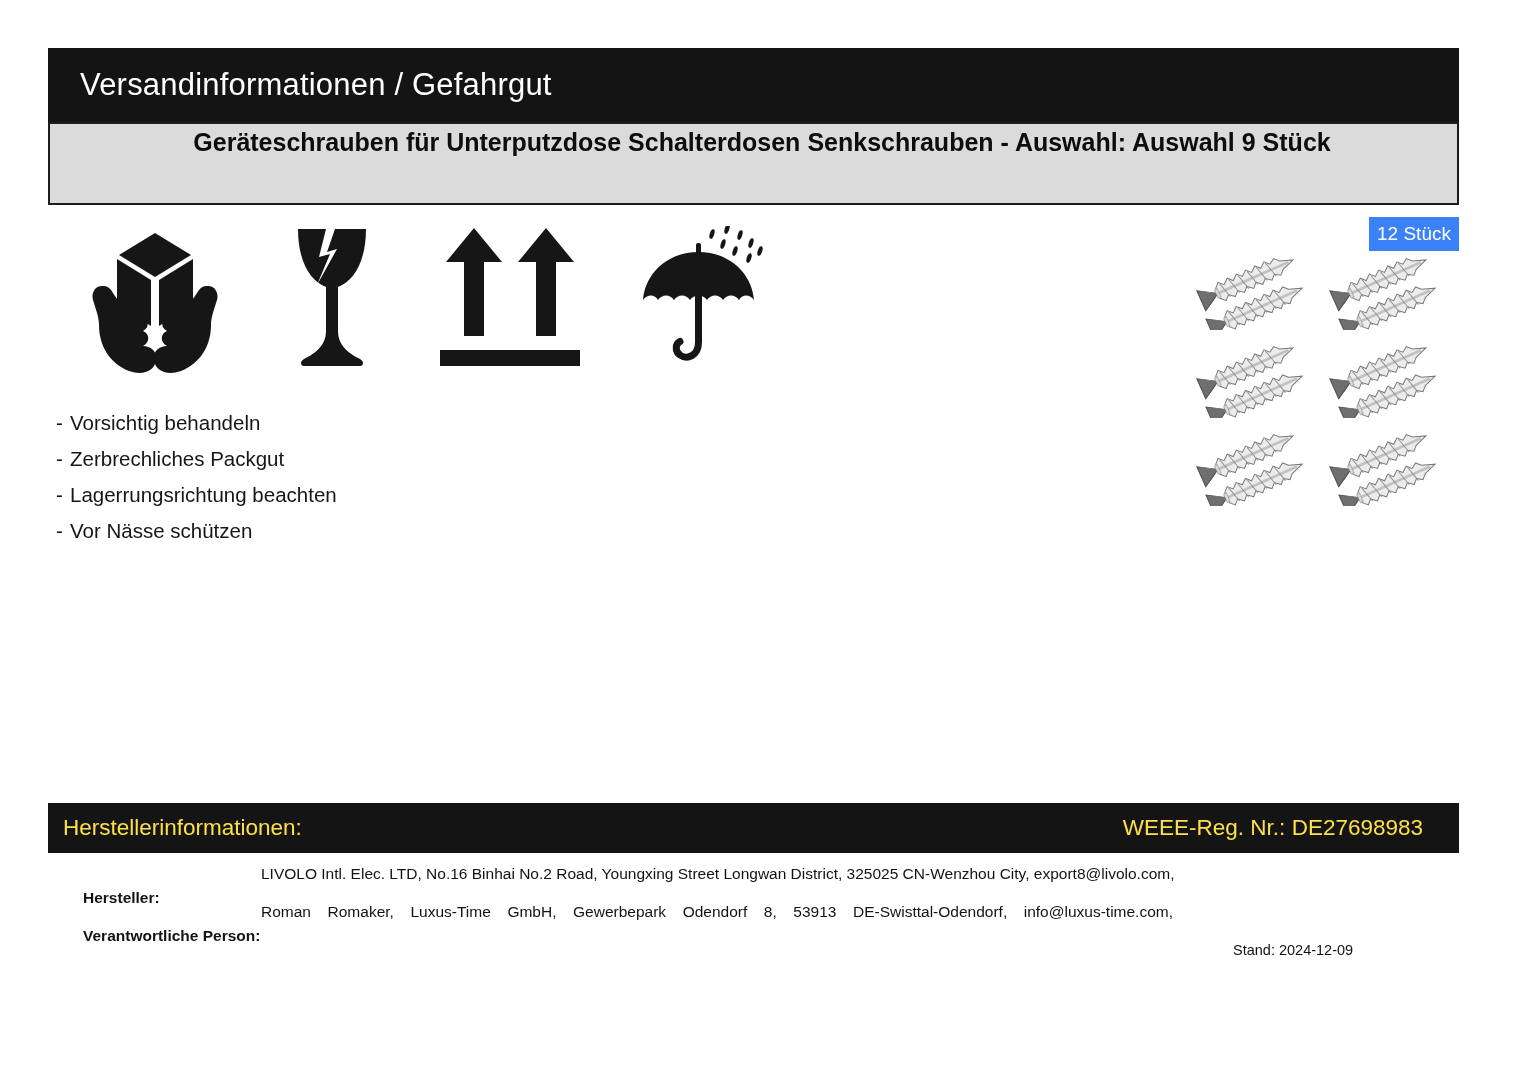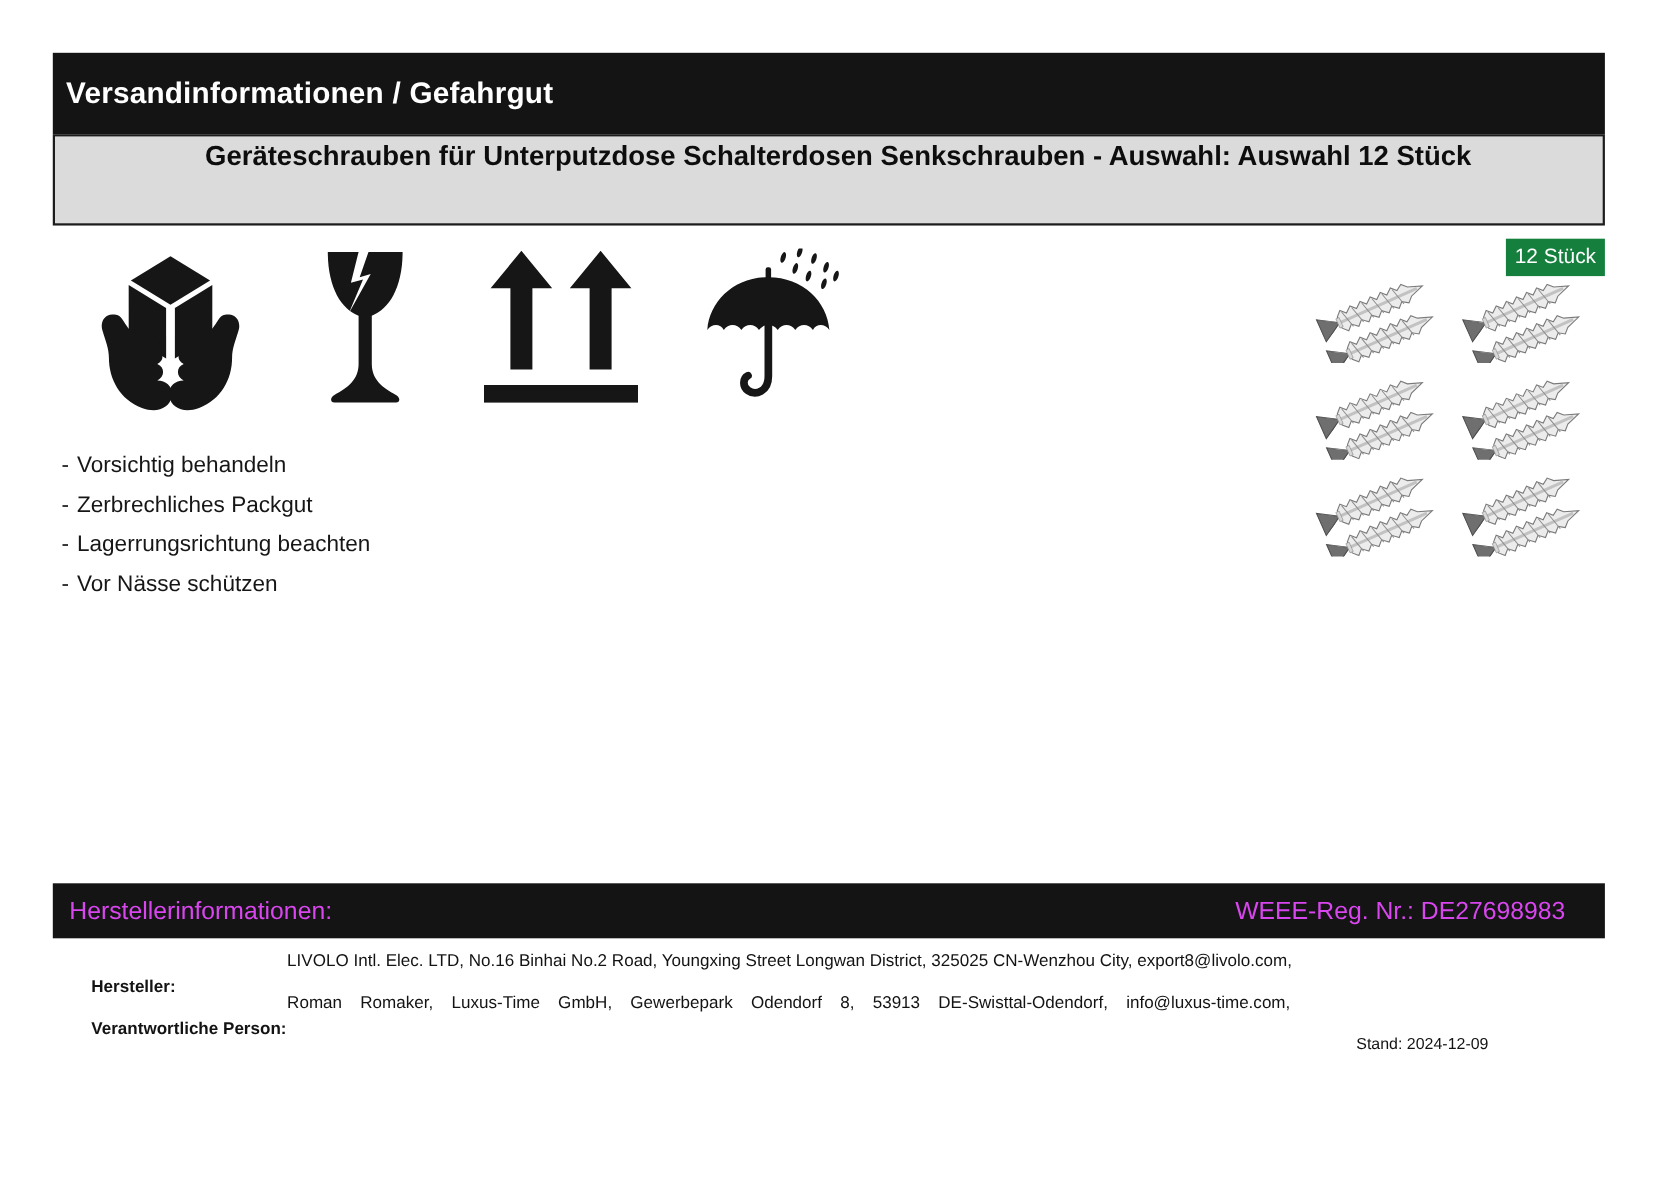--- a/index.html
+++ b/index.html
@@ -2,32 +2,32 @@
 <html><head>
 <meta charset="utf-8">
 <style>
   html,body{margin:0;padding:0;background:#fff;}
   .page{position:relative;width:1520px;height:1075px;background:#ffffff;
         font-family:"Liberation Sans", sans-serif;color:#111;overflow:hidden;}
 
   
   .header-bar{position:absolute;left:48px;top:48px;width:1411px;height:74px;
               background:#141414;display:flex;align-items:center;}
-  .header-bar .title{color:#fff;font-weight:bold;font-size:27px;padding-left:12px;letter-spacing:.2px;}
+  .header-bar .title{color:#fff;font-weight:normal;font-size:31px;padding-left:32px;letter-spacing:.2px;}
 
   .subtitle-bar{position:absolute;left:48px;top:122px;width:1411px;height:83px;
                 background:#dbdbdb;border:2px solid #1c1c1c;box-sizing:border-box;
                 display:flex;justify-content:center;}
   .sub-line{font-weight:bold;font-size:25px;color:#0d0d0d;line-height:36px;}
   .sub-line.l1{padding-left:17px;}
   .sub-line.l2{padding-left:7px;}
 
   
   .qty-badge{position:absolute;left:1369px;top:217px;width:90px;height:34px;
-             background:#15803d;color:#fff;font-size:19px;display:flex;
+             background:#3b82f6;color:#fff;font-size:19px;display:flex;
              align-items:center;justify-content:center;}
 
   
   .picto{position:absolute;}
   .picto svg{display:block;}
   .p-handle{left:85px;top:225px;}
   .p-fragile{left:292px;top:227px;}
   .p-up{left:438px;top:228px;}
   .p-umbrella{left:634px;top:226px;}
 
@@ -37,21 +37,21 @@
   .note .dash{width:14px;}
   .note .txt{}
 
   
   .screws{position:absolute;left:1192px;top:246px;display:grid;
           grid-template-columns:118px 118px;column-gap:15px;row-gap:4px;}
   .screw-cell{width:118px;height:84px;}
 
   
   .mfg-bar{position:absolute;left:48px;top:803px;width:1411px;height:50px;
-           background:#141414;color:#d946ef;display:flex;align-items:center;}
+           background:#141414;color:#fde047;display:flex;align-items:center;}
   .mfg-bar .left{font-size:22.5px;padding-left:15px;flex:1;}
   .mfg-bar .right{font-size:22.5px;padding-right:36px;}
 
   .mrow{position:absolute;left:83px;width:1340px;font-size:15.5px;color:#131313;}
   .mrow .mlabel{display:inline-block;width:178px;font-weight:bold;vertical-align:top;margin-top:24px;}
   .mrow .mvalue{display:inline-block;vertical-align:top;white-space:nowrap;}
   .mrow.r1{top:865px;}
   .mrow.r2{top:903px;}
   .mrow.r3{top:933px;}
   .mrow.r2 .mvalue{width:912px;white-space:normal;text-align:justify;text-align-last:justify;}
@@ -80,21 +80,21 @@
       </g>
     </defs>
   </svg>
 
   <div class="header-bar">
     <span class="title">Versandinformationen / Gefahrgut</span>
   </div>
 
   <div class="subtitle-bar">
     <div class="sub-line l1">Geräteschrauben für Unterputzdose Schalterdosen</div>
-    <div class="sub-line l2">Senkschrauben - Auswahl: Auswahl 12 Stück</div>
+    <div class="sub-line l2">Senkschrauben - Auswahl: Auswahl 9 Stück</div>
   </div>
 
   <div class="qty-badge">12 Stück</div>
 
   <div class="picto p-handle">
     <svg width="140" height="150" viewBox="0 0 140 150">
       <g fill="#161616">
         <polygon points="70,8 106,30 70,52 34,30"></polygon>
         <polygon points="32,34 66,55 66,101 32,80"></polygon>
         <polygon points="108,34 74,55 74,101 108,80"></polygon>

